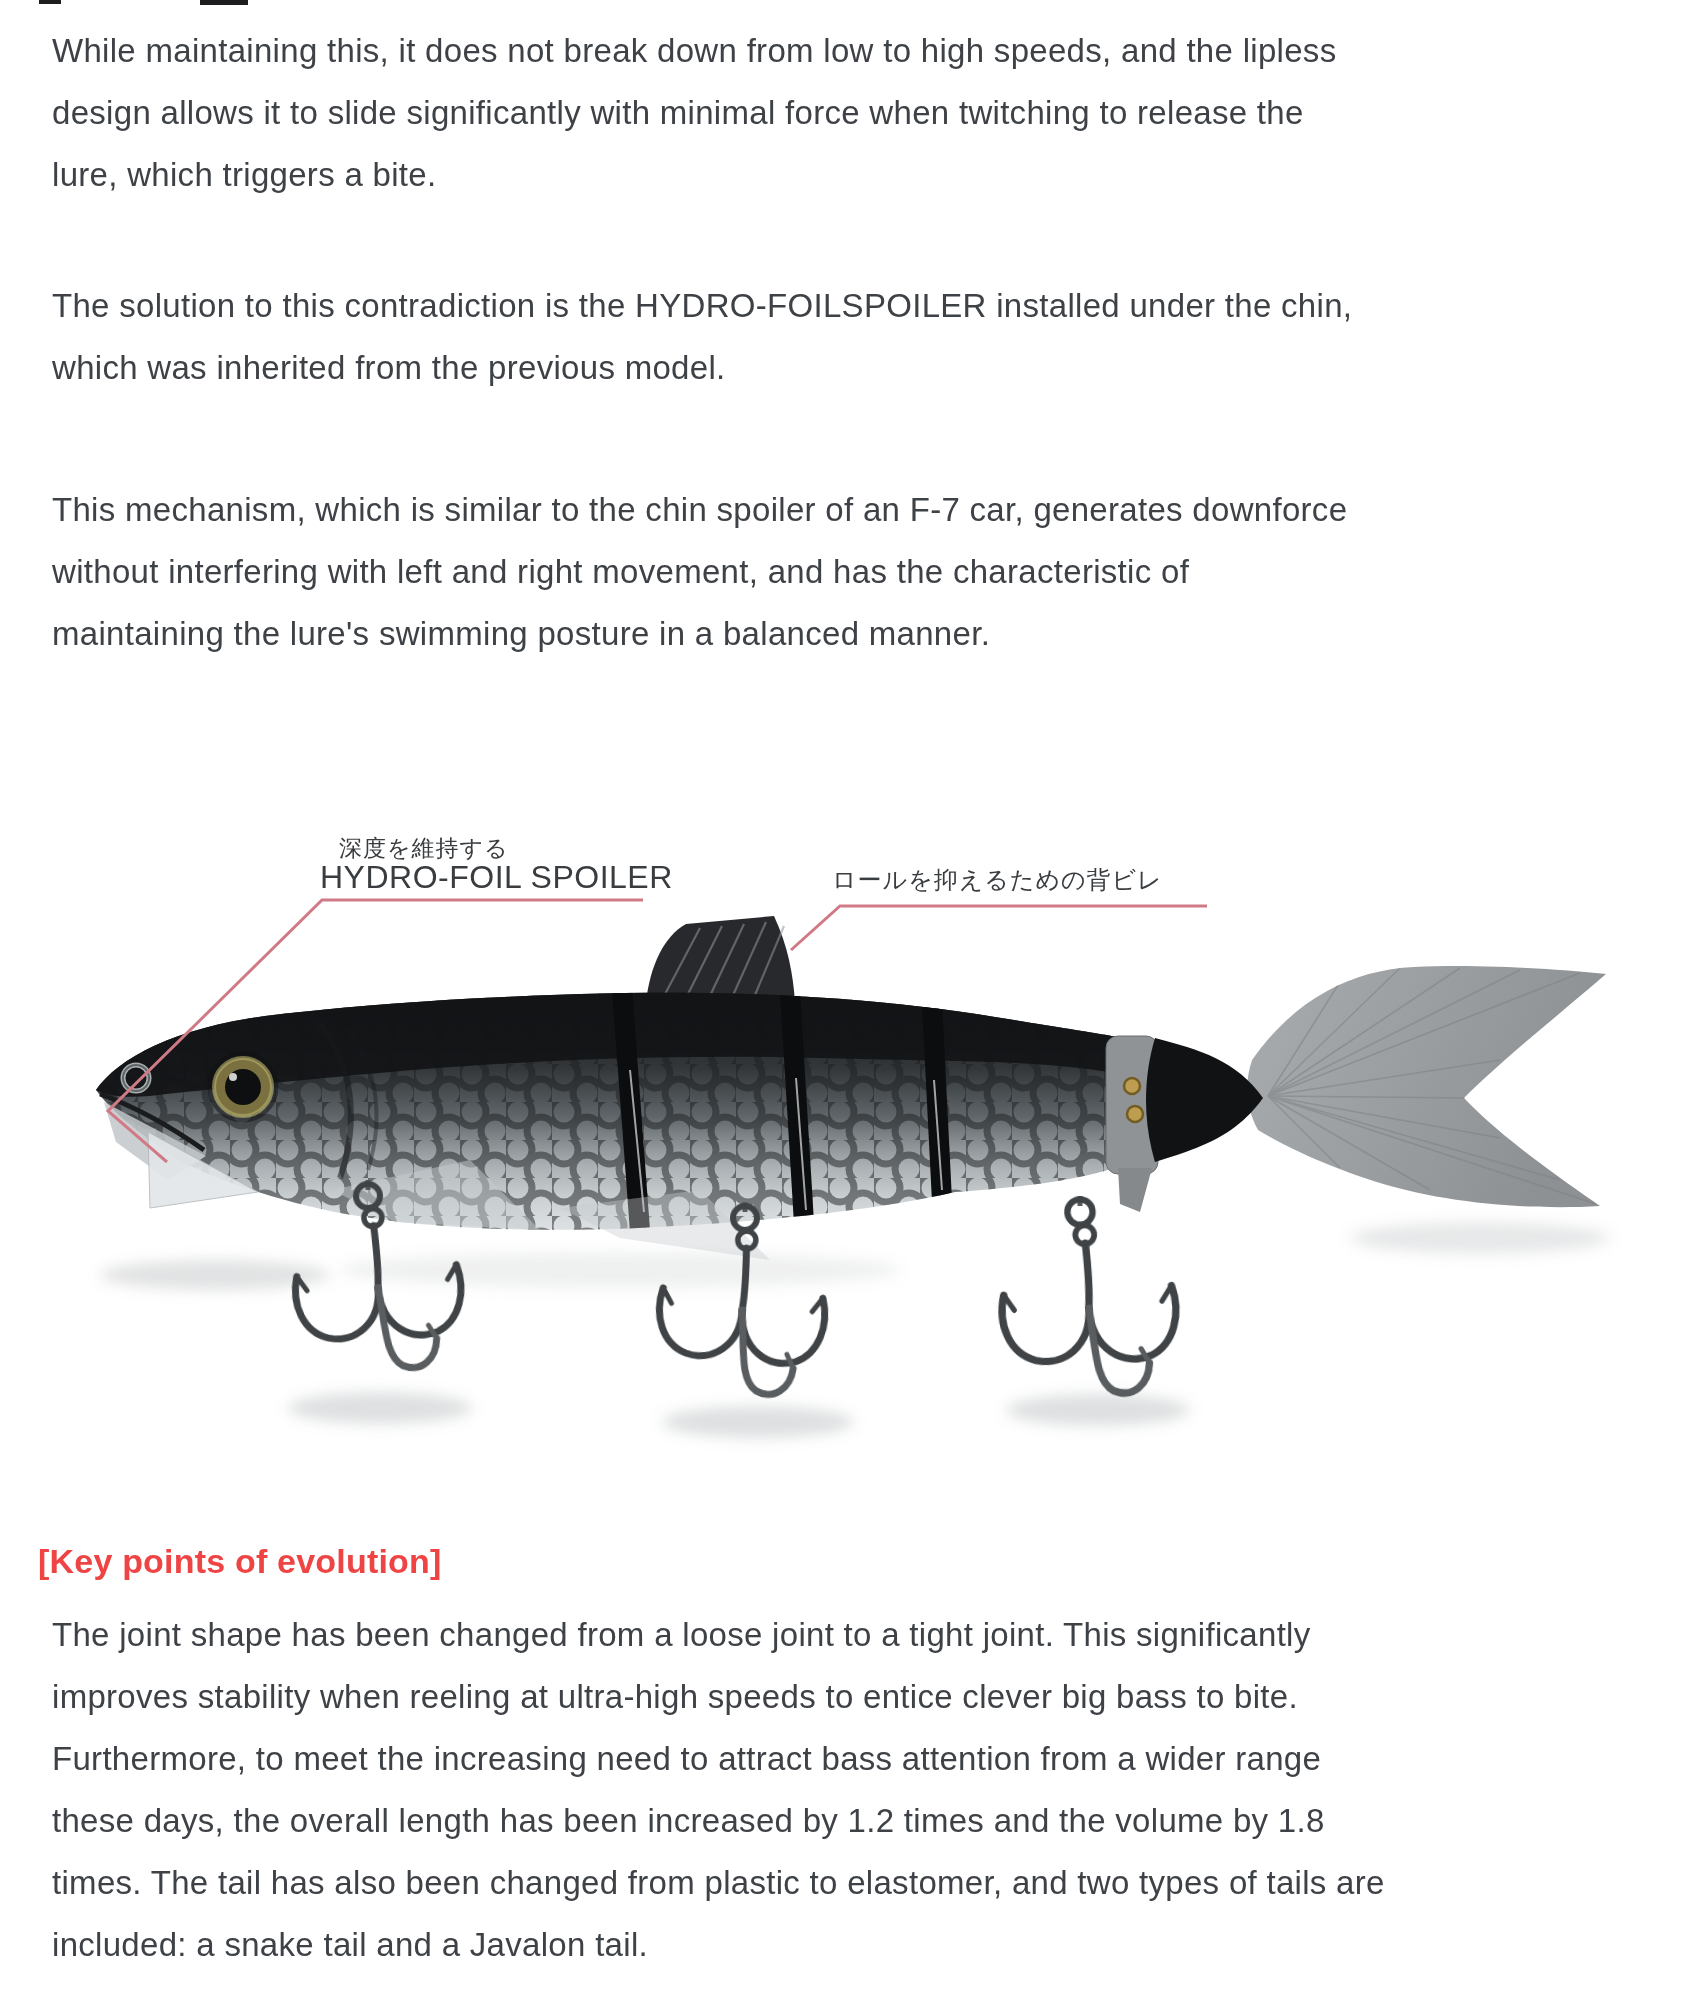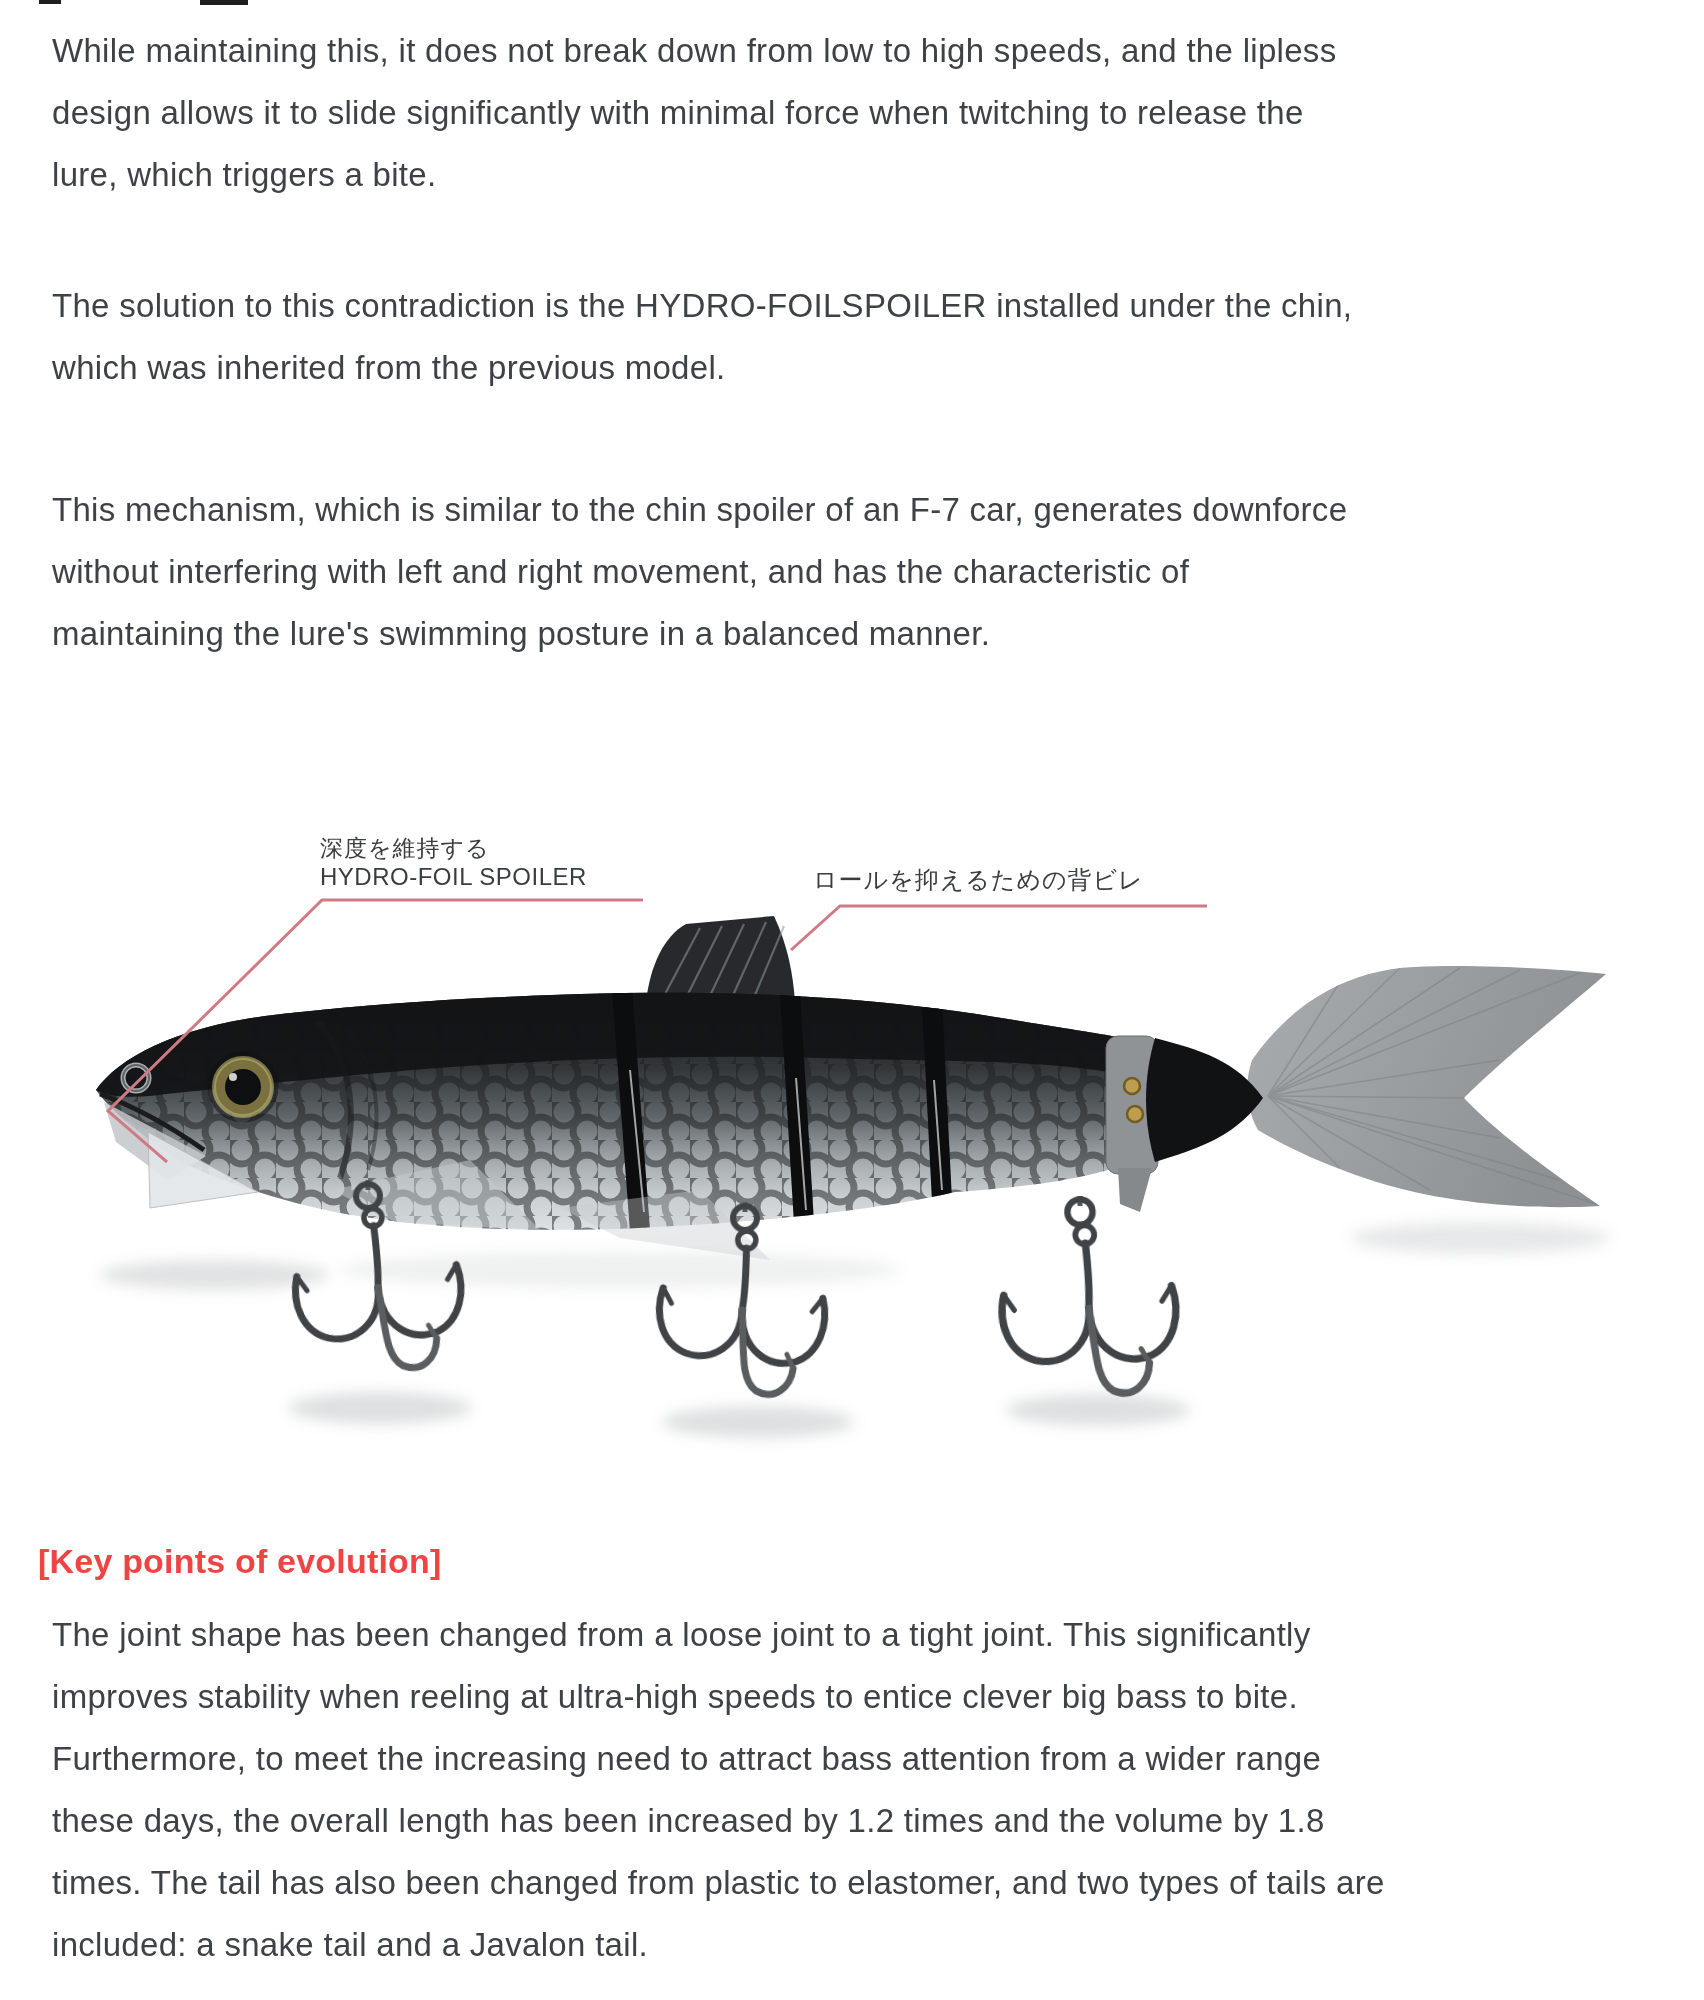--- a/index.html
+++ b/index.html
@@ -16,22 +16,22 @@
     color:#3e4247;white-space:pre-line;
   }
   .heading{
     position:absolute;left:38px;width:1630px;
     font-size:34px;line-height:44px;font-weight:bold;
     color:#ef4444;letter-spacing:.2px;white-space:pre-line;
   }
   .fig-label{
     position:absolute;color:#3a3d40;z-index:3;
   }
-  .fig-label .jp{display:block;font-size:23px;line-height:28px;letter-spacing:1px;}
-  .fig-label .en{display:block;font-size:24px;line-height:30px;letter-spacing:.5px;}
+  .fig-label .jp{display:block;font-size:23px;line-height:28px;letter-spacing:1px;margin-left:19px;}
+  .fig-label .en{display:block;font-size:32px;line-height:30px;letter-spacing:.5px;}
   .artifact{position:absolute;top:0;background:#1e1e20;}
   #figure-svg{position:absolute;left:0;top:760px;z-index:1;}
 </style>
 </head>
 <body>
 
 <div class="artifact" style="left:39px;width:22px;height:4px;"></div>
 <div class="artifact" style="left:200px;width:48px;height:5px;"></div>
 
 <div class="para" style="top:20px">While maintaining this, it does not break down from low to high speeds, and the lipless

